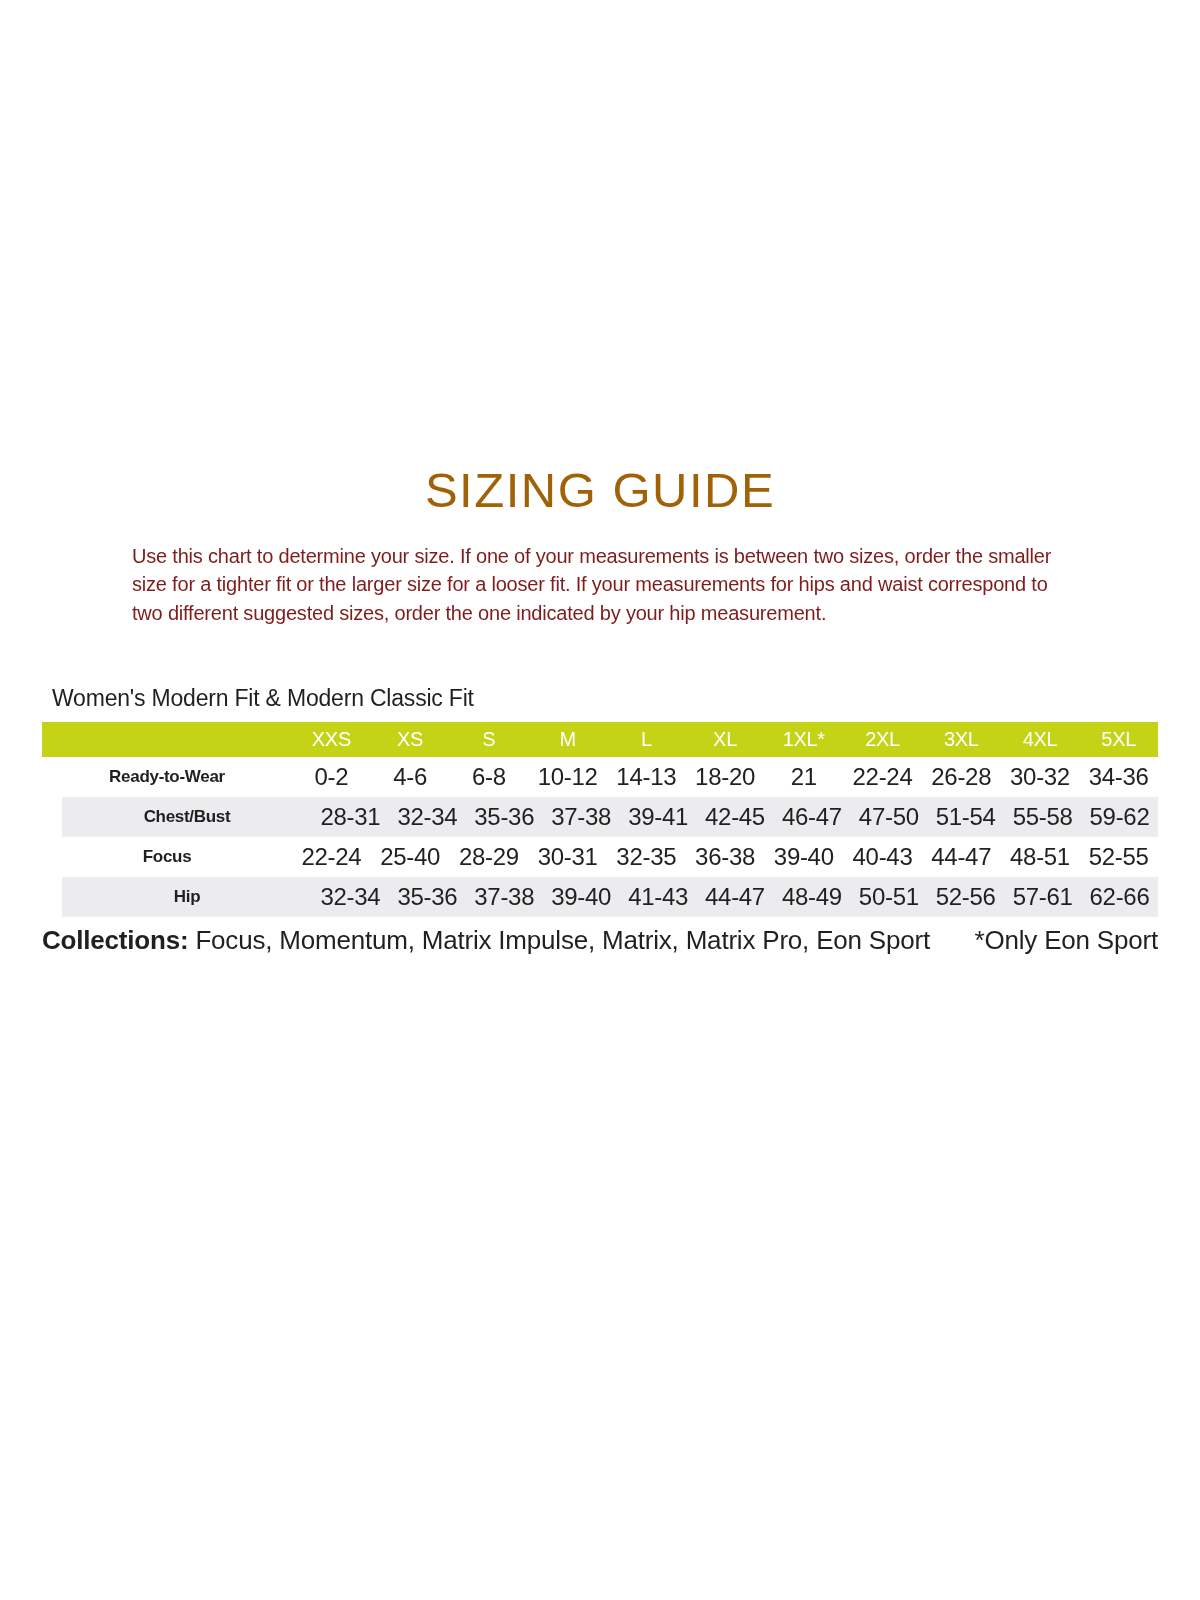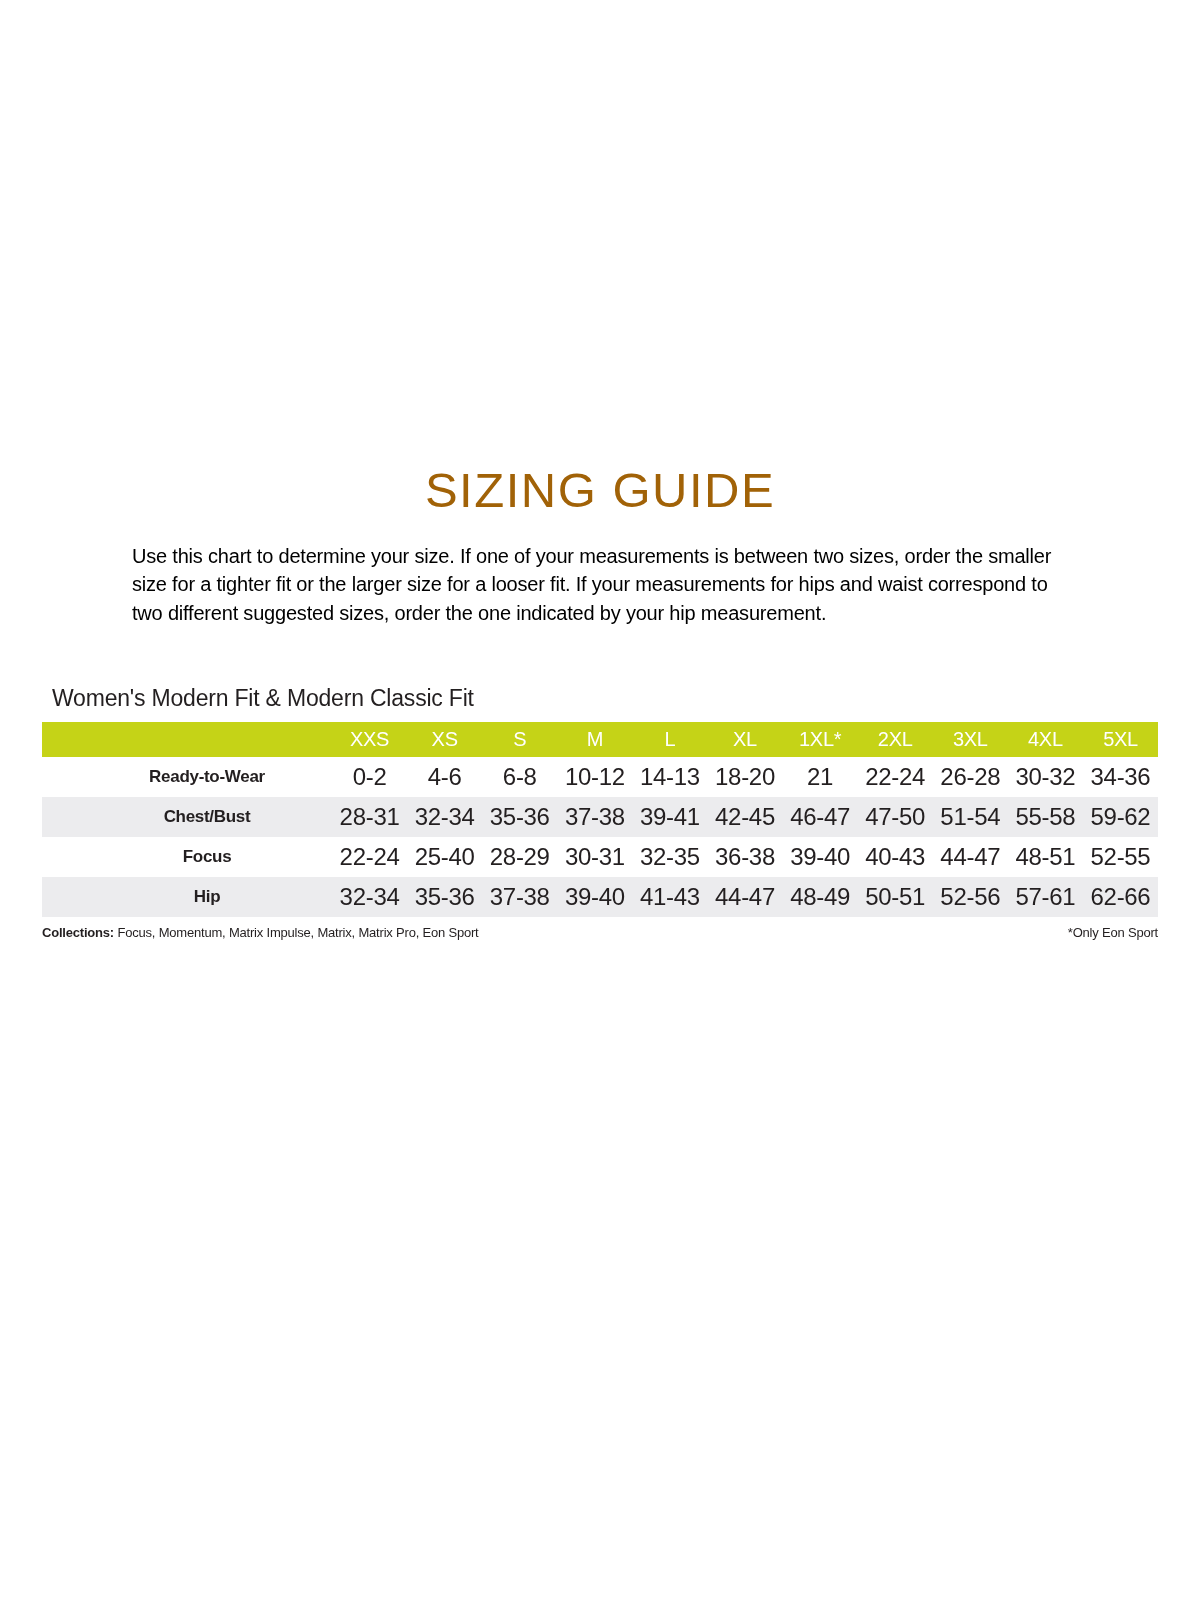--- a/index.html
+++ b/index.html
@@ -27,40 +27,39 @@
     font-weight: 400;
     letter-spacing: 1.5px;
     color: #a16207;
   }
   .intro {
     width: 932px;
     margin: 24px auto 0 132px;
     font-size: 20px;
     line-height: 1.42;
     letter-spacing: -0.2px;
-    color: #000000;
+    color: #7f1d1d;
   }
   .section-heading {
     margin: 58px 0 10px 52px;
     font-size: 23px;
     font-weight: 400;
     letter-spacing: -0.2px;
   }
   .size-table {
     margin: 0 42px;
     width: 1116px;
   }
   .trow {
     display: flex;
     align-items: center;
     height: 40px;
     background: #ffffff;
-    padding-left: 40px;
   }
-  .trow.alt { background: var(--row-alt-bg); }
+  .trow.alt { background: var(--row-alt-bg); margin-left: 20px; }
   .trow.head {
     height: 35px;
     background: var(--header-bg);
     color: var(--header-text);
   }
   .cell {
     flex: 1 1 0;
     text-align: center;
     font-size: 24px;
     letter-spacing: -0.3px;
@@ -69,21 +68,21 @@
     flex: 0 0 250px;
     font-weight: 700;
     font-size: 17px;
   }
   .trow.head .cell { font-weight: 400; font-size: 20px; }
   .footer-line {
     display: flex;
     justify-content: space-between;
     align-items: baseline;
     margin: 8px 42px 0 42px;
-    font-size: 13px;
+    font-size: 26px;
     letter-spacing: -0.2px;
   }
   .collections b { font-weight: 700; }
 </style>
 </head>
 <body>
 
 <div class="page">
 
   <h1 class="title">SIZING GUIDE</h1>

